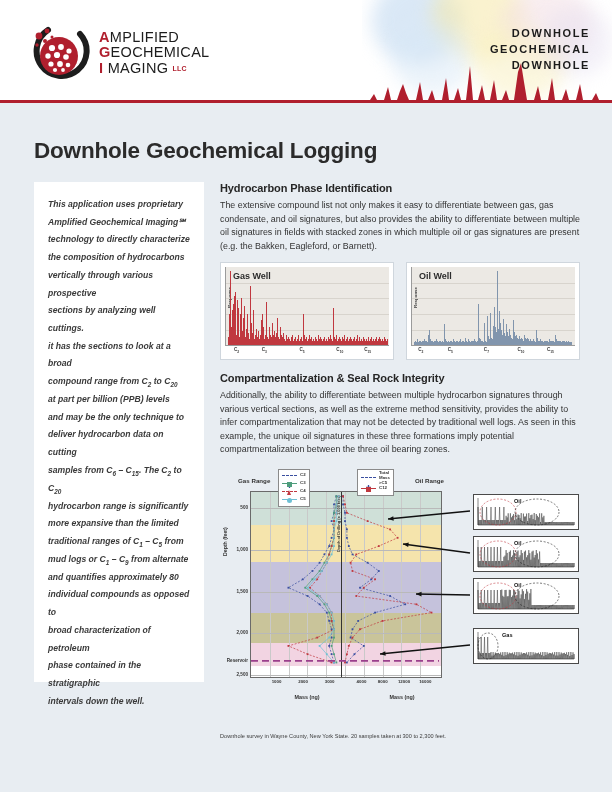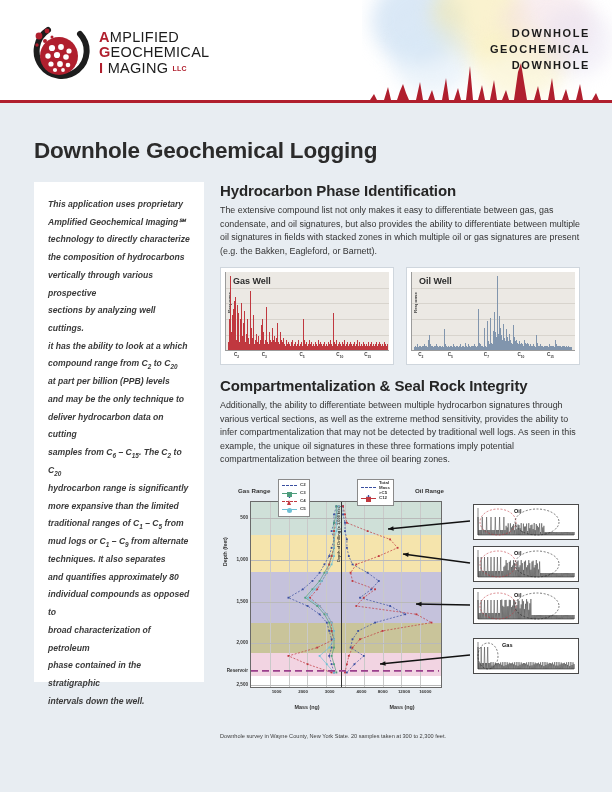--- a/index.html
+++ b/index.html
@@ -31,21 +31,21 @@
   .doc-title{position:absolute;left:34px;top:138px;font-size:22.5px;font-weight:700;color:#2b2b2b;letter-spacing:-.2px;}
 
   
   .sidebar{position:absolute;left:34px;top:182px;width:170px;height:500px;background:#ffffff;}
   .sidebar-inner{padding:14px 12px 0 14px;}
   .sidebar p{margin:0;font-size:8.6px;line-height:2.06;font-style:italic;font-weight:600;color:#3a3a3a;}
   .sidebar sub{font-size:6.4px;}
 
   
   .col{position:absolute;left:220px;top:182px;width:360px;}
-  .h2{font-size:15px;font-weight:700;color:#262626;margin:0 0 5px 0;letter-spacing:-.1px;}
+  .h2{font-size:11px;font-weight:700;color:#262626;margin:0 0 5px 0;letter-spacing:-.1px;}
   .body-text{font-size:8.9px;line-height:1.52;color:#333;margin:0;}
 
   
   .panels{display:flex;gap:12px;margin-top:9px;}
   .panel{background:#ffffff;border:1px solid #cfd6dd;padding:4px;width:174px;box-sizing:border-box;}
   .panel-inner{position:relative;background:#ece9e4;height:78px;border-left:1px solid #9b9b9b;border-bottom:1px solid #9b9b9b;}
   .panel-title{position:absolute;left:7px;top:4px;font-size:9px;font-weight:700;color:#2c2c2c;z-index:4;}
   .yaxis-label{position:absolute;left:-1px;top:0;height:78px;width:9px;}
   .yaxis-label span{position:absolute;left:-16px;top:28px;width:40px;text-align:center;
     transform:rotate(-90deg);font-size:4.4px;font-weight:700;color:#444;}
@@ -153,31 +153,30 @@
   <div class="doc-title">Downhole Geochemical Logging</div>
 
   <div class="sidebar">
     <div class="sidebar-inner" id="sidebar-lines">
         <p>This application uses proprietary</p>
         <p>Amplified Geochemical Imaging℠</p>
         <p>technology to directly characterize</p>
         <p>the composition of hydrocarbons</p>
         <p>vertically through various prospective</p>
         <p>sections by analyzing well cuttings.</p>
-        <p>it has the ability to look at a which</p>
+        <p>it has the sections to look at a broad</p>
         <p>compound range from C<sub>2</sub> to C<sub>20</sub></p>
         <p>at part per billion (PPB) levels</p>
         <p>and may be the only technique to</p>
         <p>deliver hydrocarbon data on cutting</p>
         <p>samples from C<sub>6</sub> – C<sub>15</sub>. The C<sub>2</sub> to C<sub>20</sub></p>
         <p>hydrocarbon range is significantly</p>
         <p>more expansive than the limited</p>
         <p>traditional ranges of C<sub>1</sub> – C<sub>5</sub> from</p>
         <p>mud logs or C<sub>1</sub> – C<sub>9</sub> from alternate</p>
-        <p>techniques. It also separates</p>
         <p>and quantifies approximately 80</p>
         <p>individual compounds as opposed to</p>
         <p>broad characterization of petroleum</p>
         <p>phase contained in the stratigraphic</p>
         <p>intervals down the well.</p>
       </div>
   </div>
 
   <div class="col">
 

